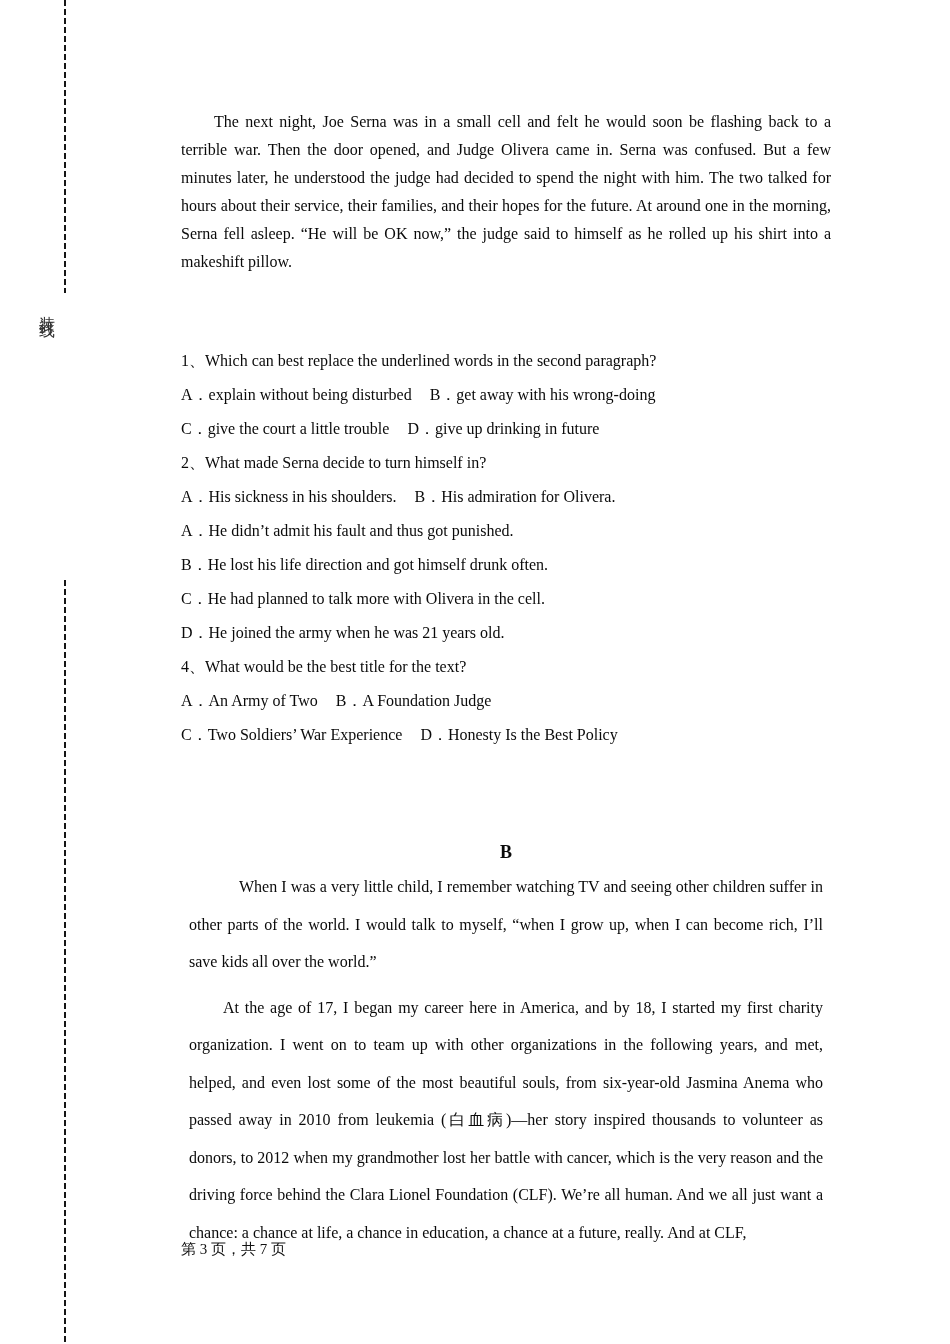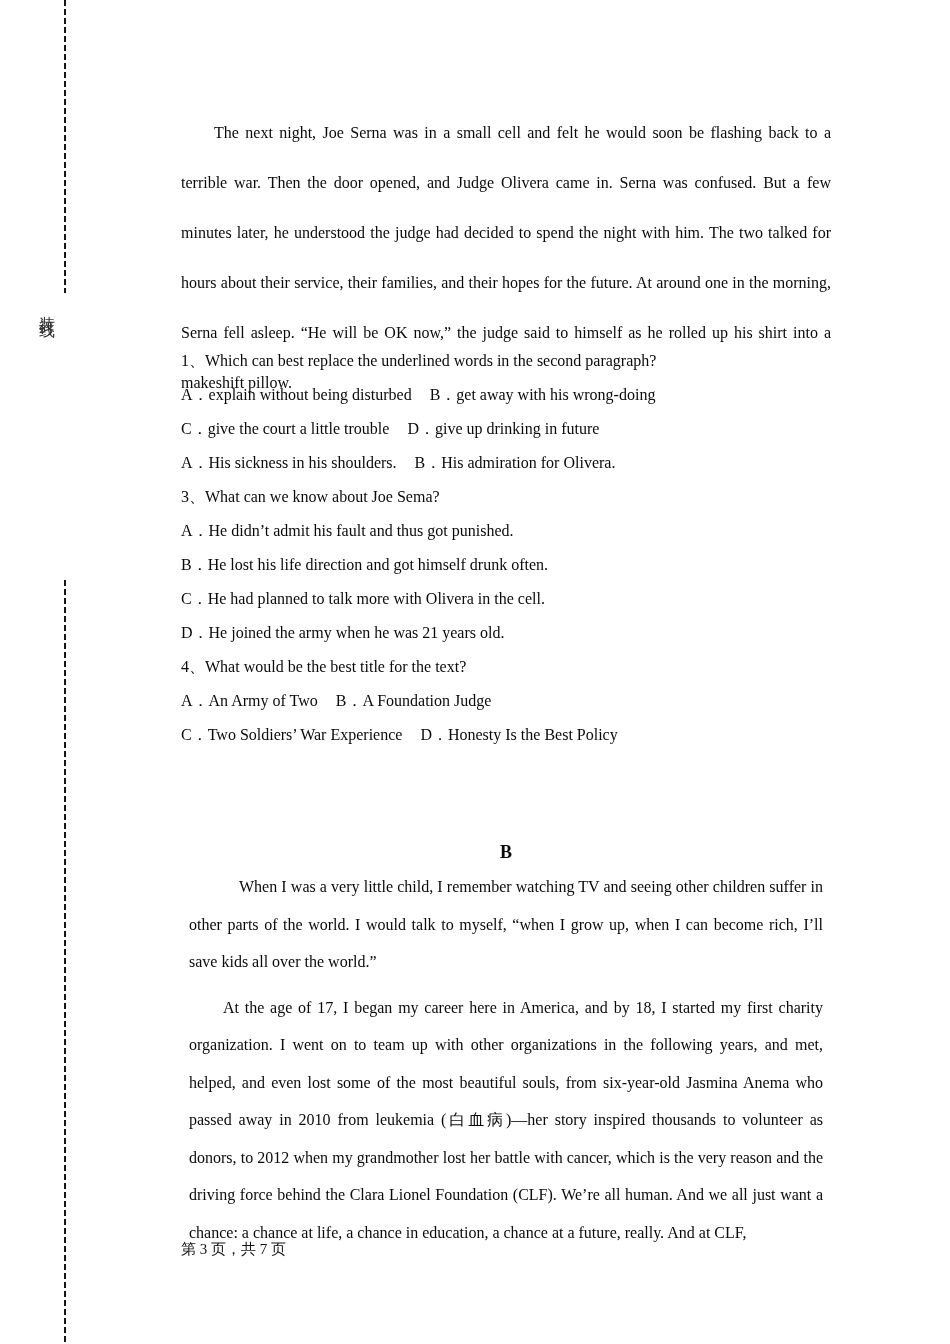--- a/index.html
+++ b/index.html
@@ -32,21 +32,21 @@
     letter-spacing: 3px;
     color: #333;
   }
 
   
   .para-a {
     position: absolute;
     left: 181px; top: 108px; width: 650px;
     margin: 0;
     font-size: 16px;
-    line-height: 50px;
+    line-height: 28px;
     text-align: justify;
     text-indent: 33px;
   }
 
   
   .questions {
     position: absolute;
     left: 181px; top: 344px; width: 700px;
     font-size: 16px;
   }
@@ -95,25 +95,25 @@
 
   <div class="questions">
     <div class="qline">1、Which can best replace the underlined words in the second paragraph?</div>
     <div class="qline">
       <span>A．explain without being disturbed</span><span class="opt-gap">B．get away with his wrong-doing</span>
     </div>
     <div class="qline">
       <span>C．give the court a little trouble</span><span class="opt-gap">D．give up drinking in future</span>
     </div>
 
+    <div class="qline">2、What made Serna decide to turn himself in?</div>
     <div class="qline">
       <span>A．His sickness in his shoulders.</span><span class="opt-gap">B．His admiration for Olivera.</span>
     </div>
 
-    <div class="qline">3、What can we know about Joe Sema?</div>
     <div class="qline">A．He didn’t admit his fault and thus got punished.</div>
     <div class="qline">B．He lost his life direction and got himself drunk often.</div>
     <div class="qline">C．He had planned to talk more with Olivera in the cell.</div>
     <div class="qline">D．He joined the army when he was 21 years old.</div>
 
     <div class="qline">4、What would be the best title for the text?</div>
     <div class="qline">
       <span>A．An Army of Two</span><span class="opt-gap">B．A Foundation Judge</span>
     </div>
     <div class="qline">

